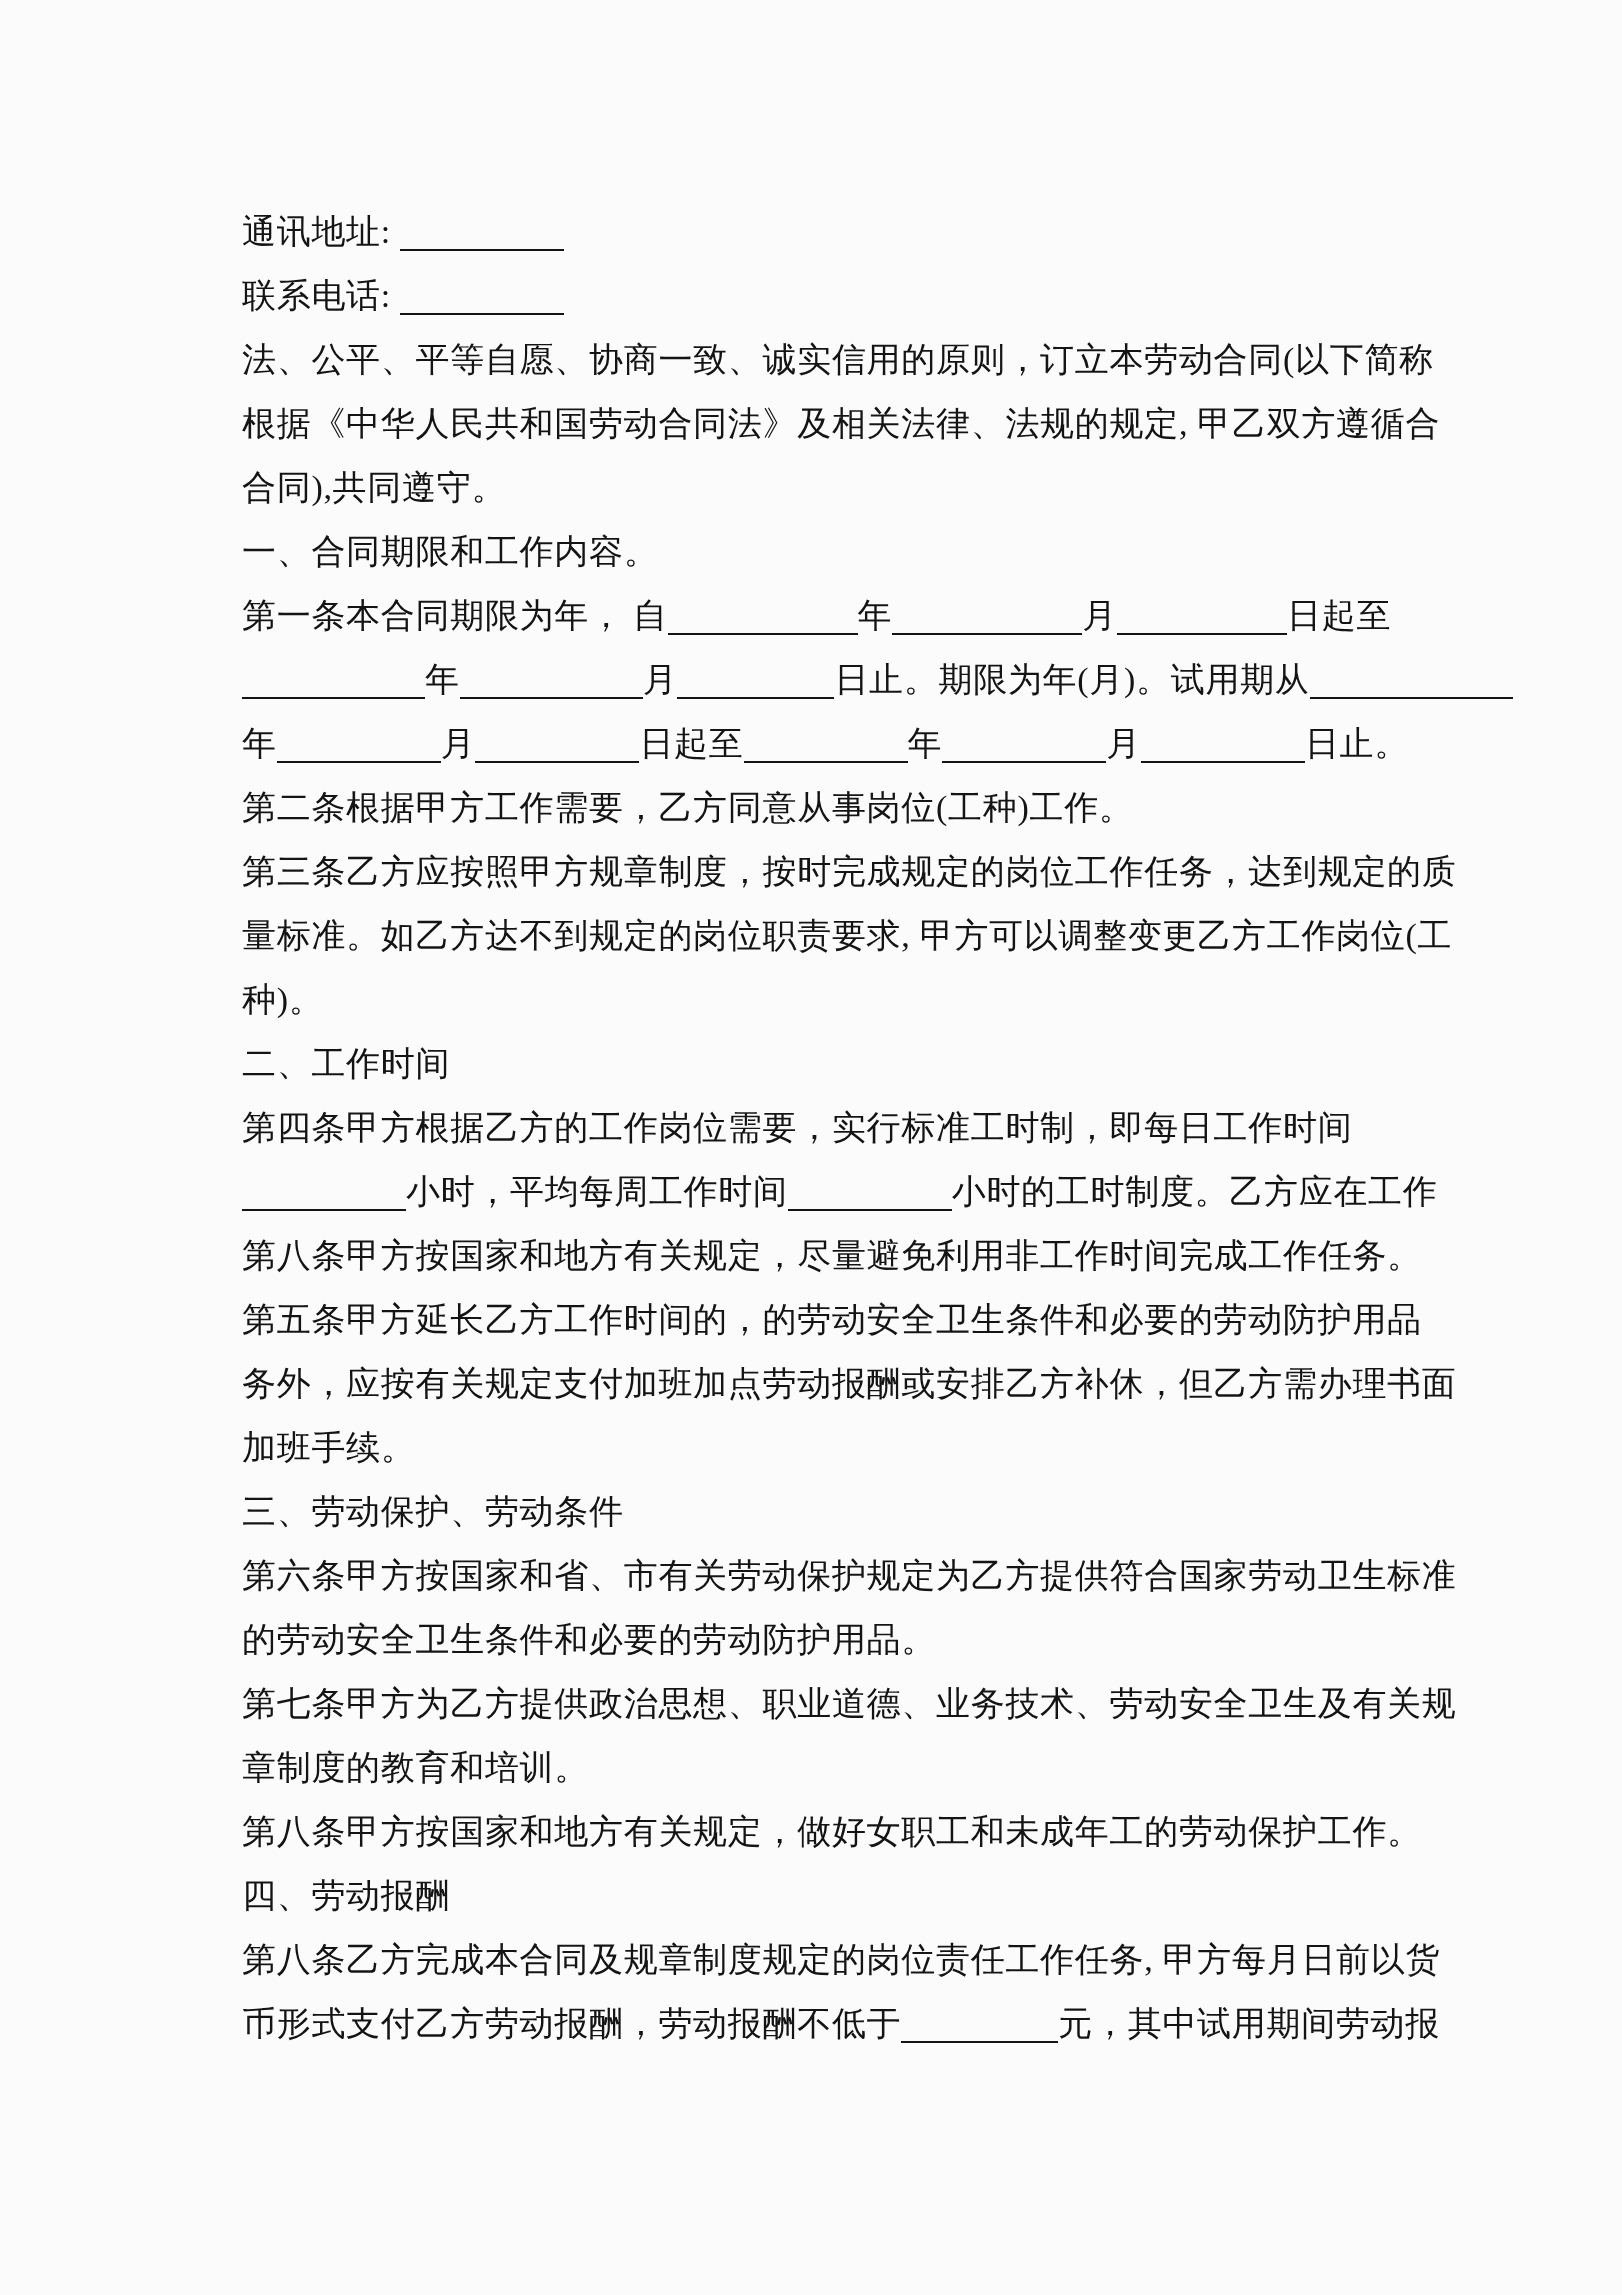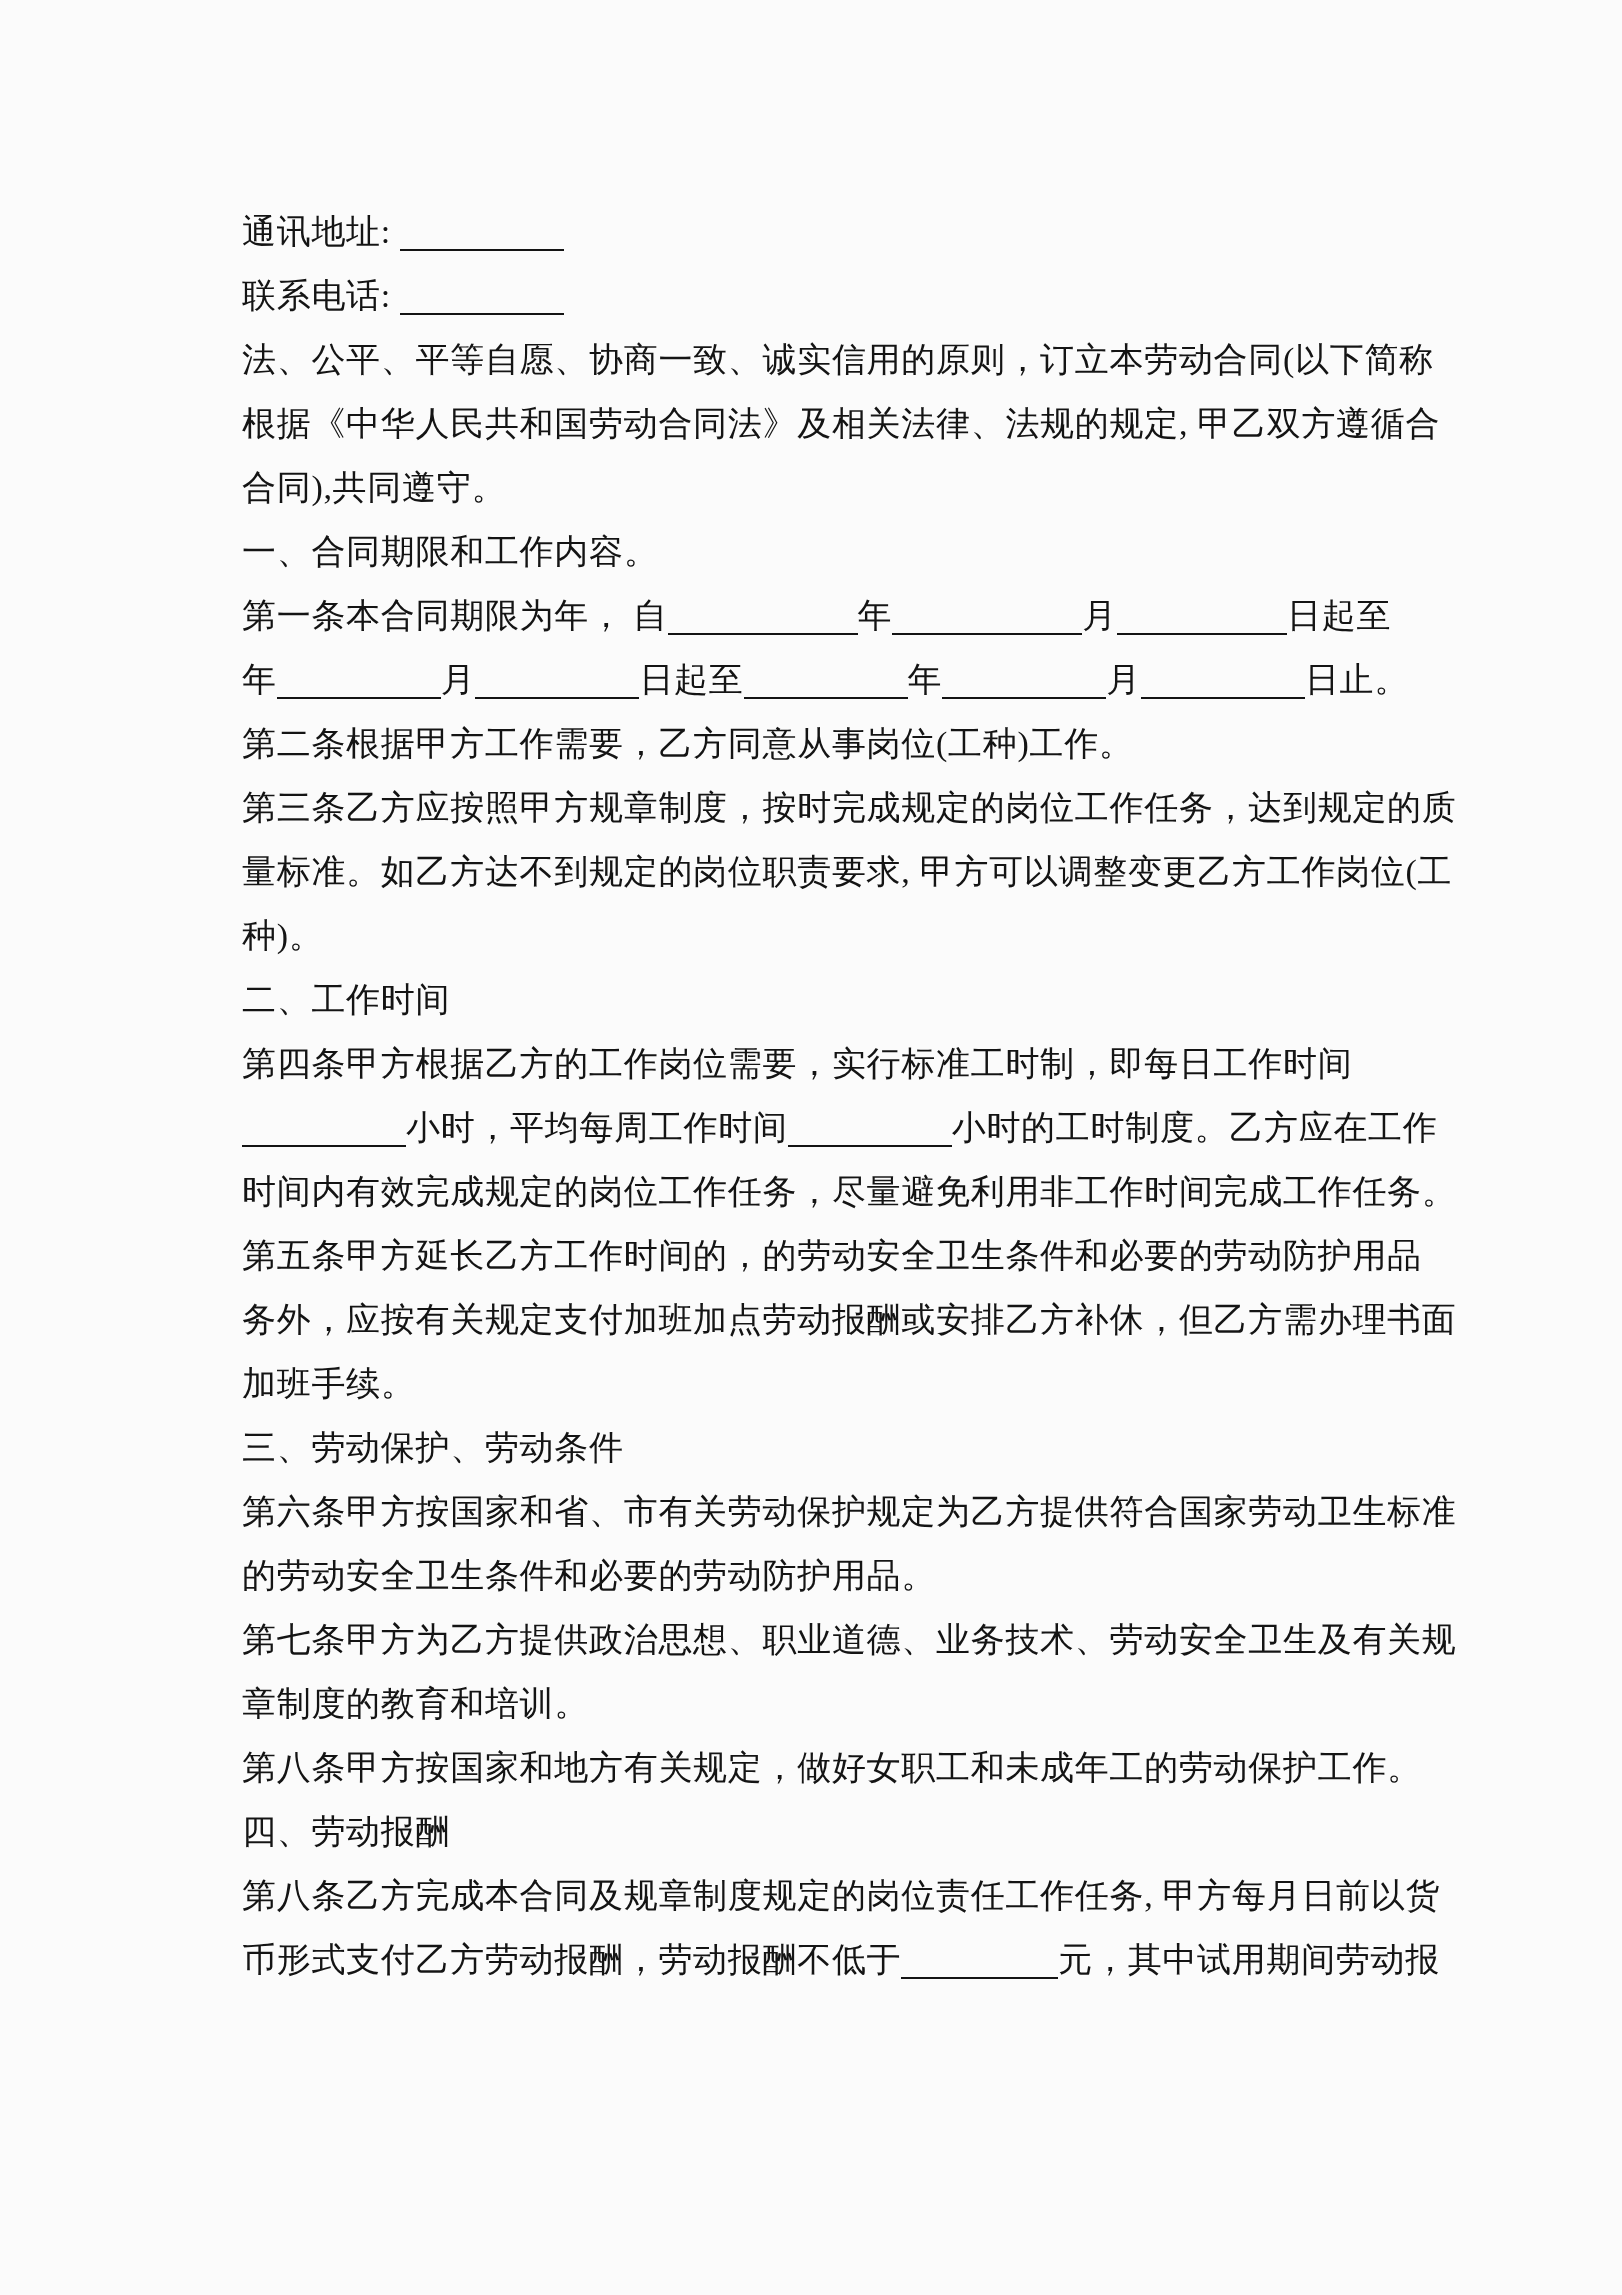--- a/index.html
+++ b/index.html
@@ -43,29 +43,30 @@
 
 <div class="page">
   <div class="doc" id="doc" style="color: rgb(20, 20, 20);">
       <div class="line"><span>通讯地址: </span><span class="blank" style="width: 164px;"></span></div>
       <div class="line"><span>联系电话: </span><span class="blank" style="width: 164px;"></span></div>
       <div class="line"><span>法、公平、平等自愿、协商一致、诚实信用的原则，订立本劳动合同(以下简称</span></div>
       <div class="line"><span>根据《中华人民共和国劳动合同法》及相关法律、法规的规定, 甲乙双方遵循合</span></div>
       <div class="line"><span>合同),共同遵守。</span></div>
       <div class="line"><span>一、合同期限和工作内容。</span></div>
       <div class="line"><span>第一条本合同期限为年， 自</span><span class="blank" style="width: 190px;"></span><span>年</span><span class="blank" style="width: 190px;"></span><span>月</span><span class="blank" style="width: 170px;"></span><span>日起至</span></div>
+      <div class="line"><span class="blank" style="width: 183px;"></span><span>年</span><span class="blank" style="width: 183px;"></span><span>月</span><span class="blank" style="width: 157px;"></span><span>日止。期限为年(月)。试用期从</span><span class="blank" style="width: 203px;"></span></div>
       <div class="line"><span>年</span><span class="blank" style="width: 164px;"></span><span>月</span><span class="blank" style="width: 164px;"></span><span>日起至</span><span class="blank" style="width: 164px;"></span><span>年</span><span class="blank" style="width: 164px;"></span><span>月</span><span class="blank" style="width: 164px;"></span><span>日止。</span></div>
       <div class="line"><span>第二条根据甲方工作需要，乙方同意从事岗位(工种)工作。</span></div>
       <div class="line"><span>第三条乙方应按照甲方规章制度，按时完成规定的岗位工作任务，达到规定的质</span></div>
       <div class="line"><span>量标准。如乙方达不到规定的岗位职责要求, 甲方可以调整变更乙方工作岗位(工</span></div>
       <div class="line"><span>种)。</span></div>
       <div class="line"><span>二、工作时间</span></div>
       <div class="line"><span>第四条甲方根据乙方的工作岗位需要，实行标准工时制，即每日工作时间</span></div>
       <div class="line"><span class="blank" style="width: 164px;"></span><span>小时，平均每周工作时间</span><span class="blank" style="width: 164px;"></span><span>小时的工时制度。乙方应在工作</span></div>
-      <div class="line"><span>时间内有效完成规定的岗位工作任务，尽量避免利用非工作时间完成工作任务。</span></div>
+      <div class="line"><span>第八条甲方按国家和地方有关规定，尽量避免利用非工作时间完成工作任务。</span></div>
       <div class="line"><span>第五条甲方延长乙方工作时间的，的劳动安全卫生条件和必要的劳动防护用品</span></div>
       <div class="line"><span>务外，应按有关规定支付加班加点劳动报酬或安排乙方补休，但乙方需办理书面</span></div>
       <div class="line"><span>加班手续。</span></div>
       <div class="line"><span>三、劳动保护、劳动条件</span></div>
       <div class="line"><span>第六条甲方按国家和省、市有关劳动保护规定为乙方提供符合国家劳动卫生标准</span></div>
       <div class="line"><span>的劳动安全卫生条件和必要的劳动防护用品。</span></div>
       <div class="line"><span>第七条甲方为乙方提供政治思想、职业道德、业务技术、劳动安全卫生及有关规</span></div>
       <div class="line"><span>章制度的教育和培训。</span></div>
       <div class="line"><span>第八条甲方按国家和地方有关规定，做好女职工和未成年工的劳动保护工作。</span></div>
       <div class="line"><span>四、劳动报酬</span></div>

